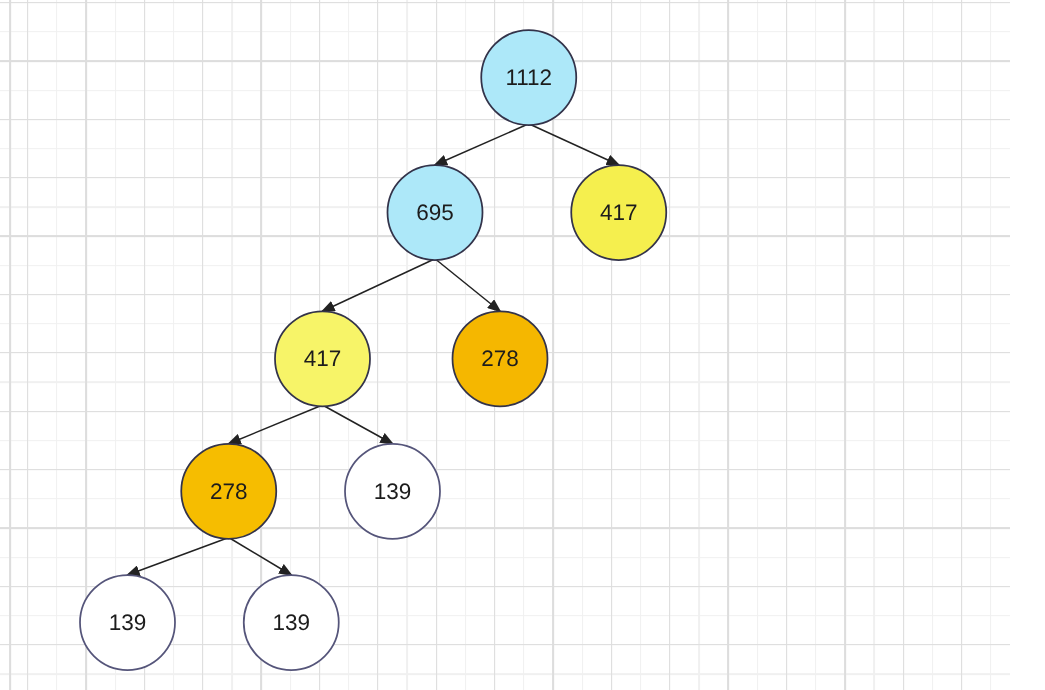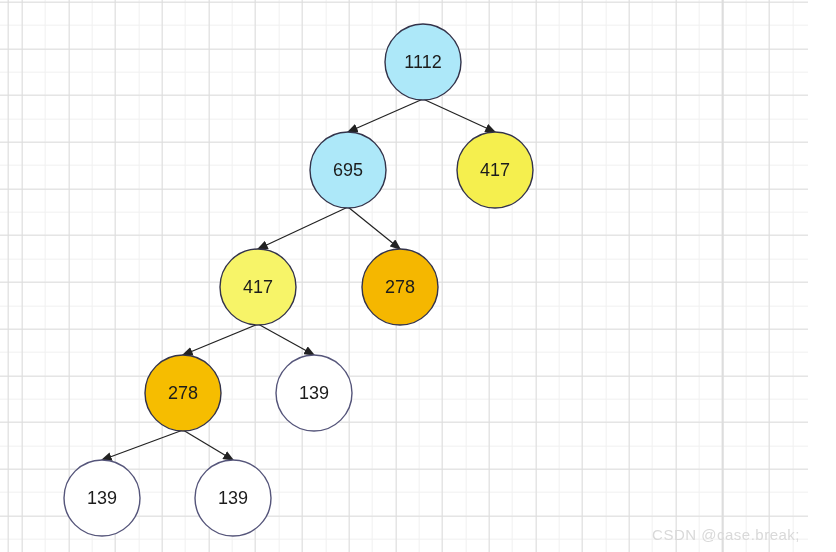--- a/index.html
+++ b/index.html
@@ -94,14 +94,13 @@
         <g class="tree-node">
           <circle cx="102" cy="498" r="38" fill="#ffffff" stroke="#55557a" stroke-width="1.4"></circle>
           <text x="102" y="504" text-anchor="middle" fill="#1c1c1c">139</text>
         </g>
         <g class="tree-node">
           <circle cx="233" cy="498" r="38" fill="#ffffff" stroke="#55557a" stroke-width="1.4"></circle>
           <text x="233" y="504" text-anchor="middle" fill="#1c1c1c">139</text>
         </g>
       </g>
   </svg>
-  <div class="watermark">CSDN @case.break;</div>
 </div>
 
 </body></html>

